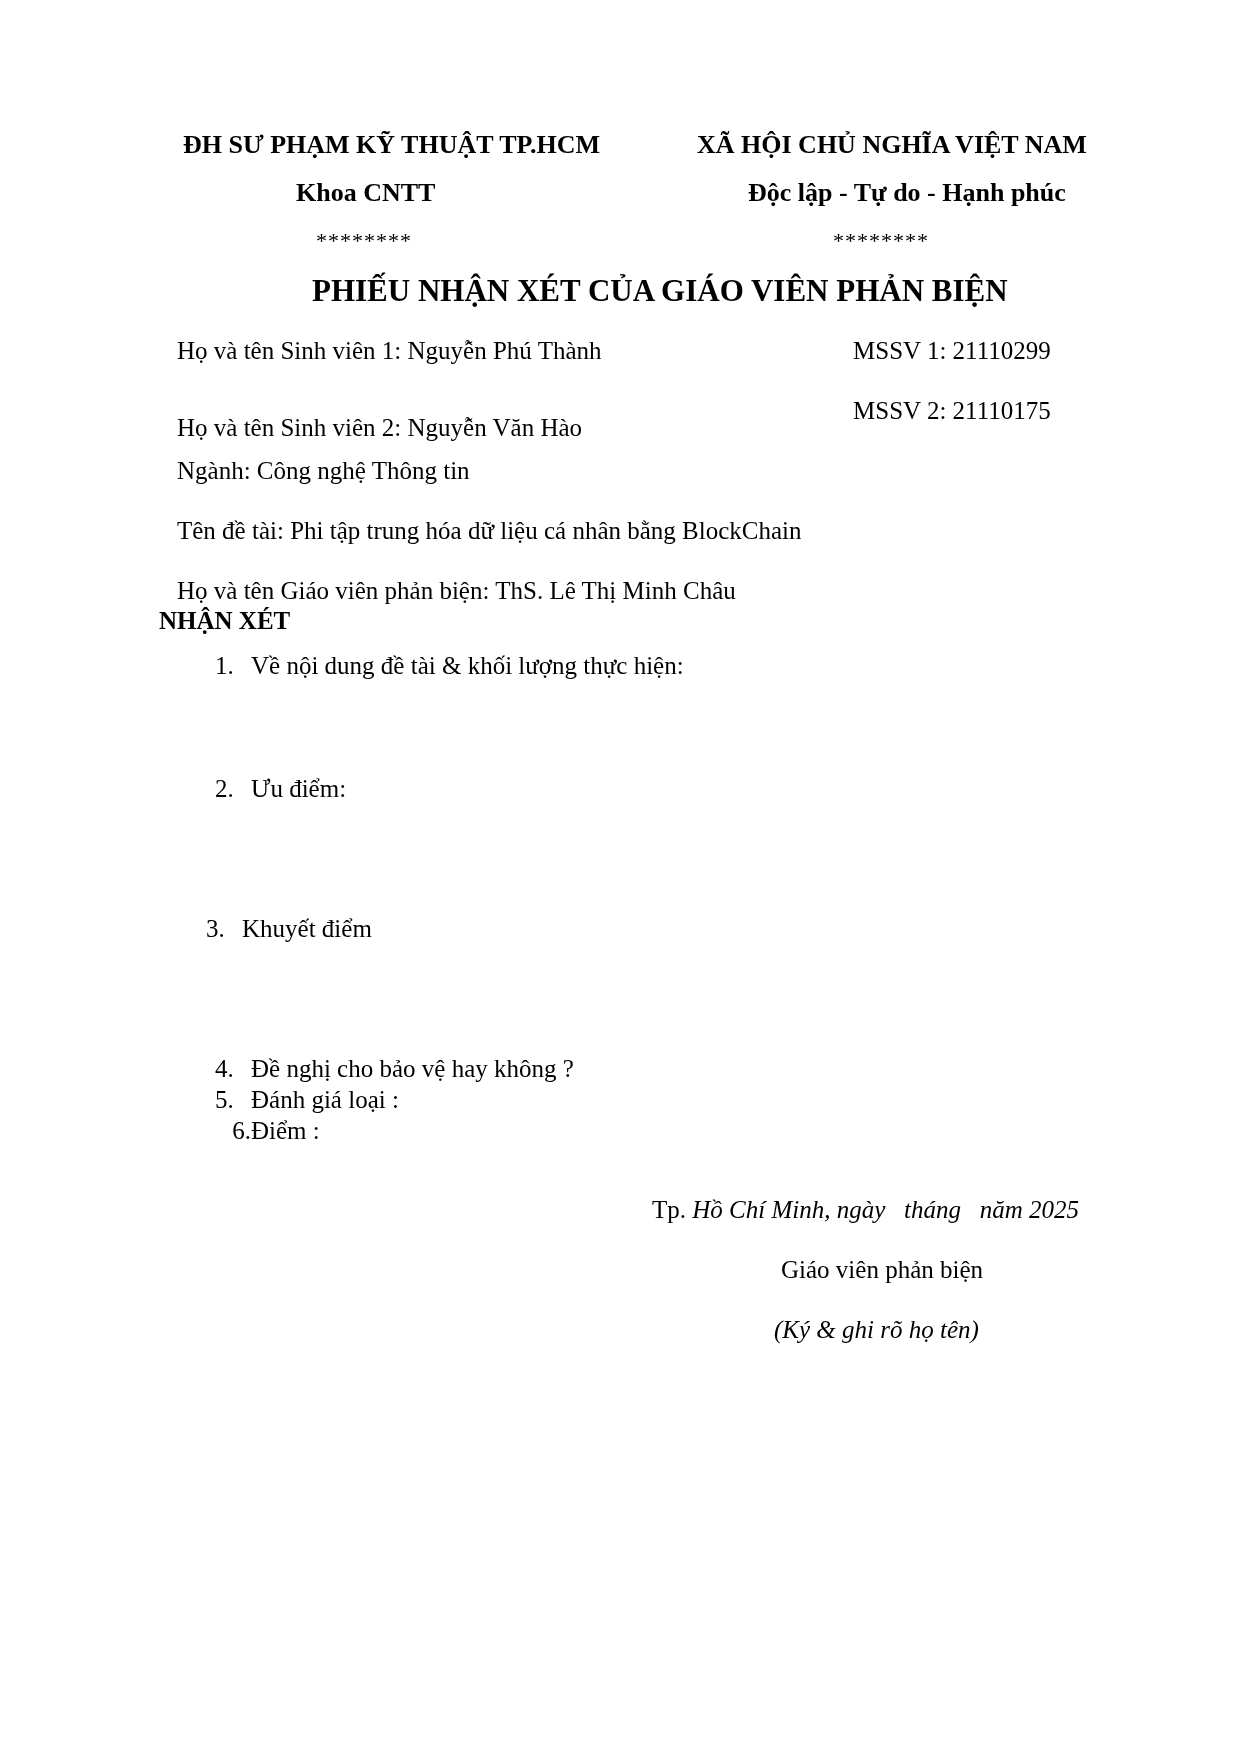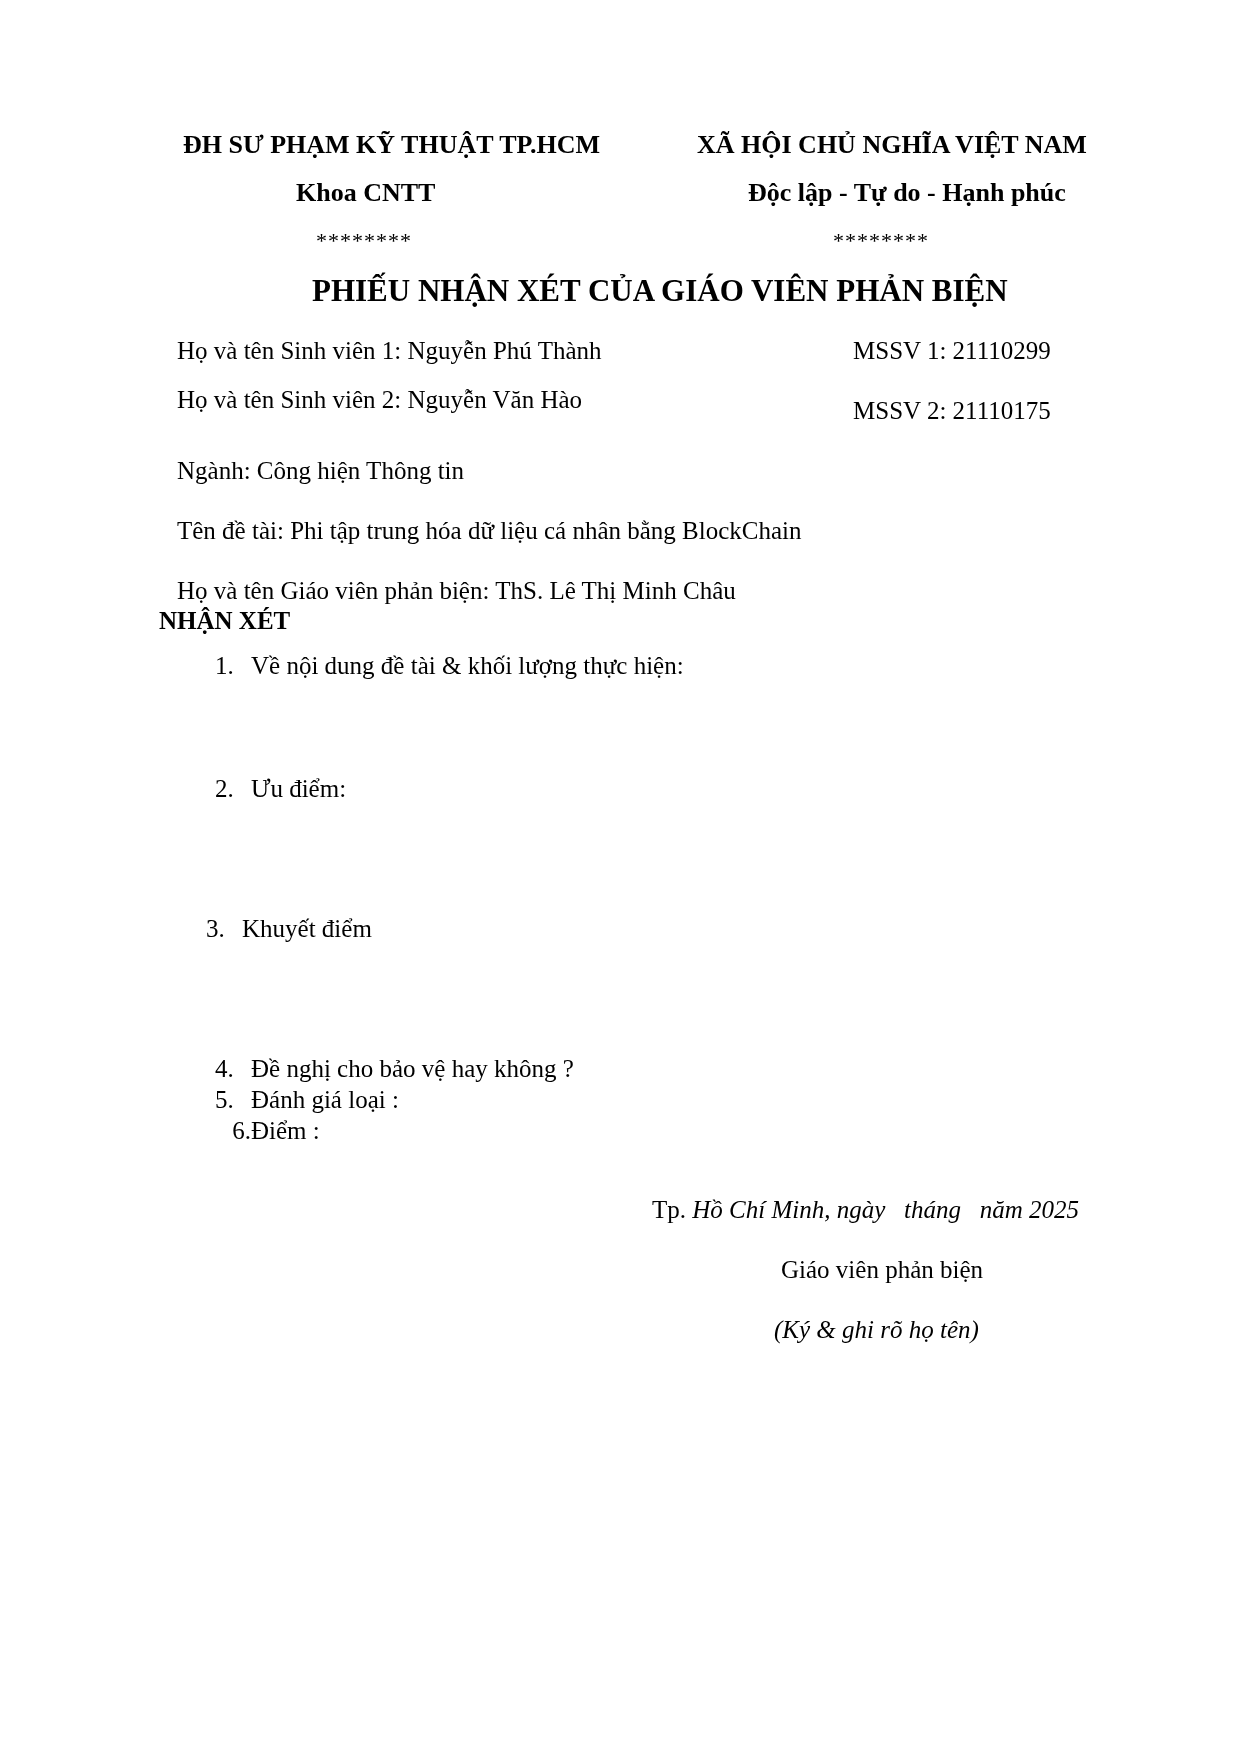--- a/index.html
+++ b/index.html
@@ -32,29 +32,29 @@
 
   <div class="abs title" style="left:312px; top:261px;">PHIẾU NHẬN XÉT CỦA GIÁO VIÊN PHẢN BIỆN</div>
 
   <div class="abs line" style="left:177px; top:325px;">
     <span>Họ và tên Sinh viên 1: </span><span>Nguyễn Phú Thành</span>
   </div>
   <div class="abs line" style="left:853px; top:325px;">
     <span>MSSV 1: </span><span>21110299</span>
   </div>
 
-  <div class="abs line" style="left:177px; top:374px;">
+  <div class="abs line" style="left:177px; top:402px;">
     <span>Họ và tên Sinh viên 2: </span><span>Nguyễn Văn Hào</span>
   </div>
   <div class="abs line" style="left:853px; top:385px;">
     <span>MSSV 2: </span><span>21110175</span>
   </div>
 
   <div class="abs line" style="left:177px; top:445px;">
-    <span>Ngành: </span><span>Công hiện Thông tin</span>
+    <span>Ngành: </span><span>Công nghệ Thông tin</span>
   </div>
 
   <div class="abs line" style="left:177px; top:505px;">
     <span>Tên đề tài: </span><span>Phi tập trung hóa dữ liệu cá nhân bằng BlockChain</span>
   </div>
 
   <div class="abs line" style="left:177px; top:565px;">
     <span>Họ và tên Giáo viên phản biện: </span><span>ThS. Lê Thị Minh Châu</span>
   </div>
 

